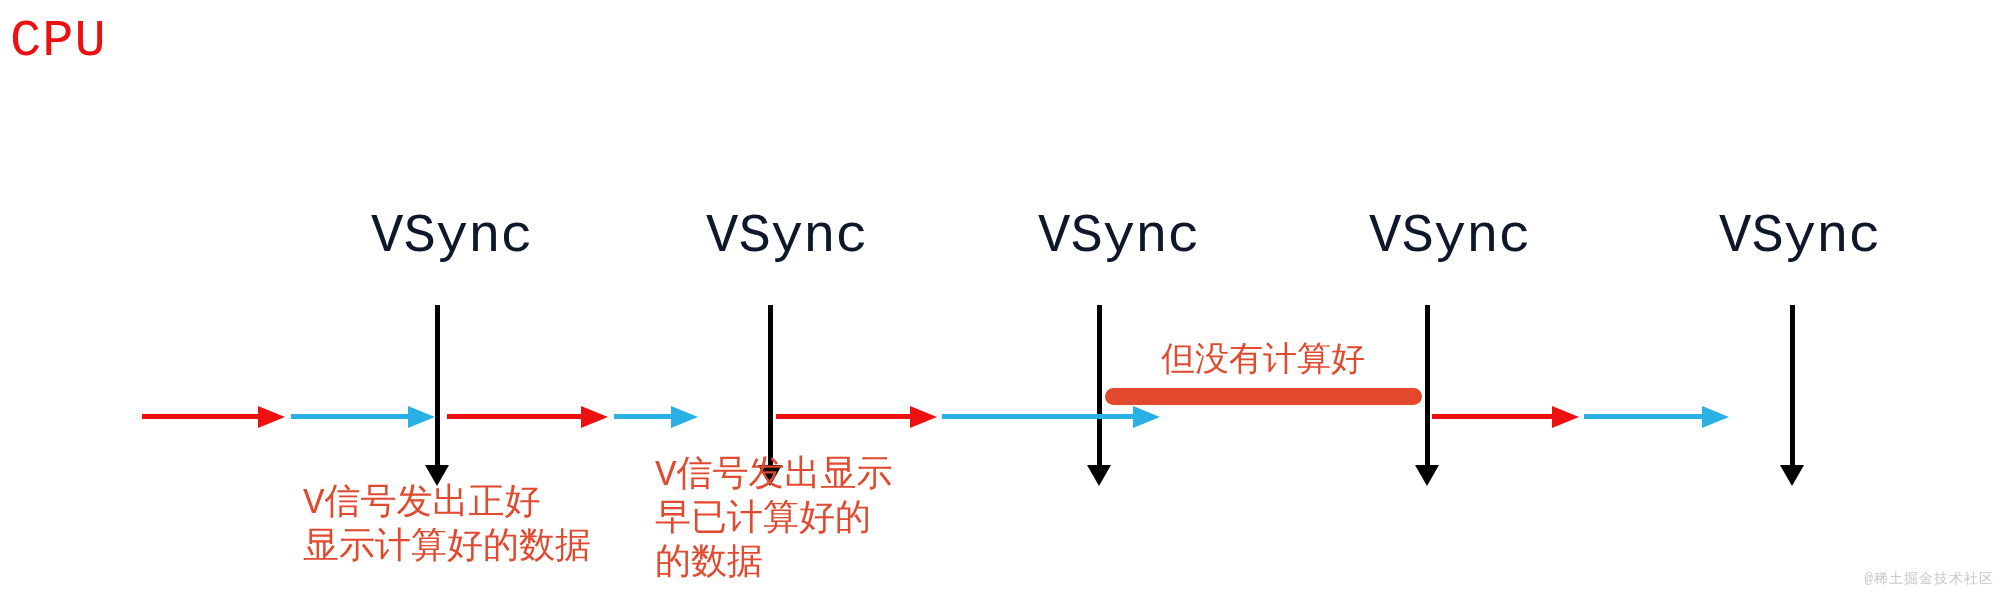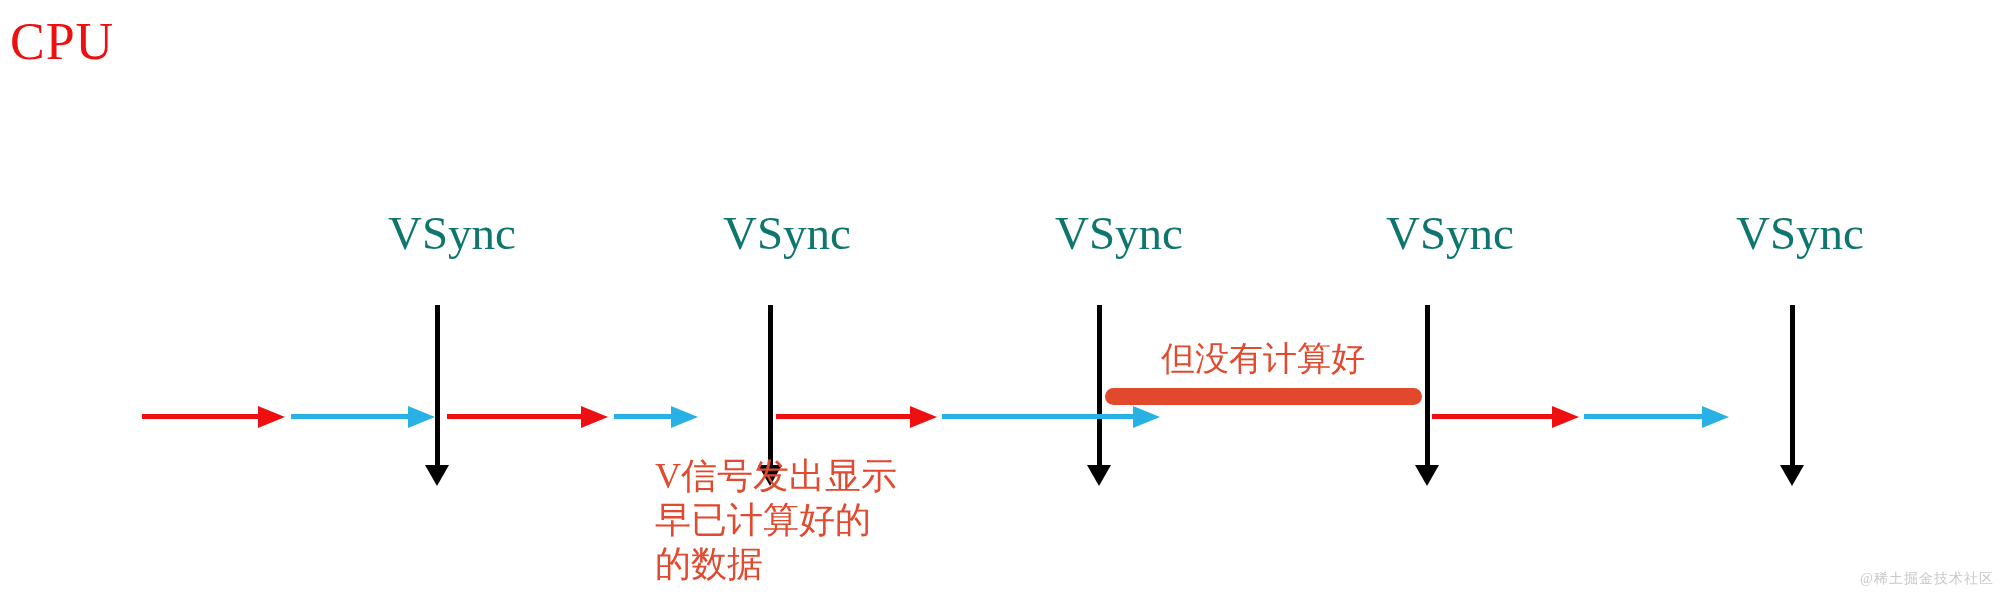--- a/index.html
+++ b/index.html
@@ -1,33 +1,33 @@
 <!DOCTYPE html>
 <html style="--cpu: #ee1010; --gpu: #29b1e6; --anno: #e04a2f; --bar: #e2492c; --line: #000000; --wm: #c8c8c8;"><head>
 <meta charset="utf-8">
 <style>
   html,body { margin:0; padding:0; background:#ffffff; }
   .canvas {
     position:relative; width:2000px; height:604px; background:#ffffff;
     overflow:hidden;
-    font-family:Liberation Serif, serif;
+    font-family:Liberation Mono, monospace;
   }
   .legend { position:absolute; top:12px; font-size:52px; letter-spacing:1px; }
   .legend-cpu { left:10px;  color:var(--cpu); }
   .legend-gpu { left:203px; color:var(--gpu); }
 
   .anno { position:absolute; white-space:pre-line; color:var(--anno); }
   .anno-top { left:1183px; top:70px;  font-size:34px; line-height:43px; }
   .anno-1   { left:303px;  top:482px; font-size:36px; line-height:44px; }
   .anno-2   { left:655px;  top:454px; font-size:36px; line-height:44px; }
   .anno-3   { left:925px;  top:488px; font-size:36px; line-height:47px; }
 
   .vsync-label {
     position:absolute; top:206px; transform:translateX(-50%);
-    font-size:47px; color:#0f766e; white-space:nowrap;
+    font-size:54px; color:#0f172a; white-space:nowrap;
   }
   .vline { position:absolute; top:305px; height:160px; width:5px; background:var(--line); margin-left:-2px; }
   .vline-head {
     position:absolute; top:465px; width:0; height:0; margin-left:-12px;
     border-left:12px solid transparent; border-right:12px solid transparent;
     border-top:21px solid var(--line);
   }
 
   .harrow { position:absolute; top:406px; height:22px; }
   .harrow .shaft { position:absolute; left:0; right:24px; top:8px; height:5px; background:currentColor; }
@@ -98,18 +98,20 @@
       </div>
       <div class="harrow" style="left: 1584px; width: 145px; color: rgb(41, 177, 230);">
         <div class="shaft"></div>
         <div class="head"></div>
       </div>
     </div>
 
   <div class="wait-bar"></div>
   <div class="wait-label">但没有计算好</div>
 
+  <div class="anno anno-1">V信号发出正好
+显示计算好的数据</div>
   <div class="anno anno-2">V信号发出显示
 早已计算好的
 的数据</div>
 
   <div class="watermark">@稀土掘金技术社区</div>
 </div>
 
 </body></html>

